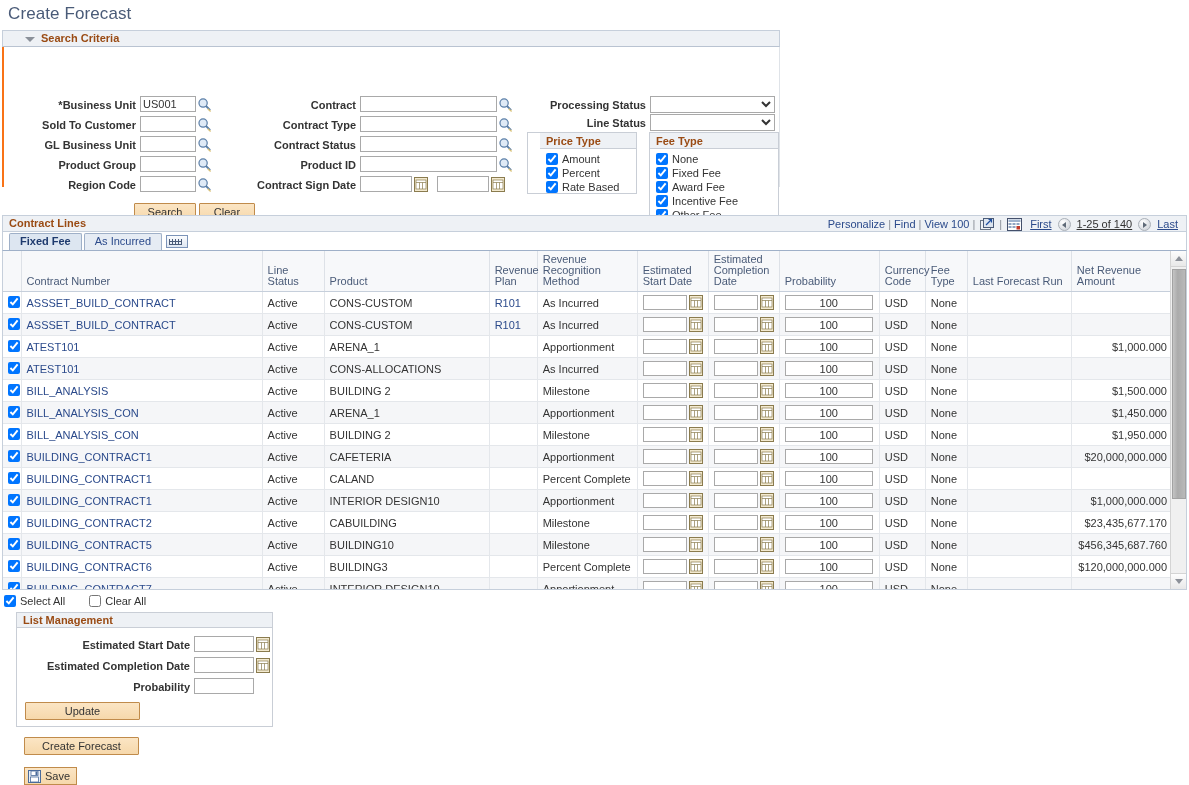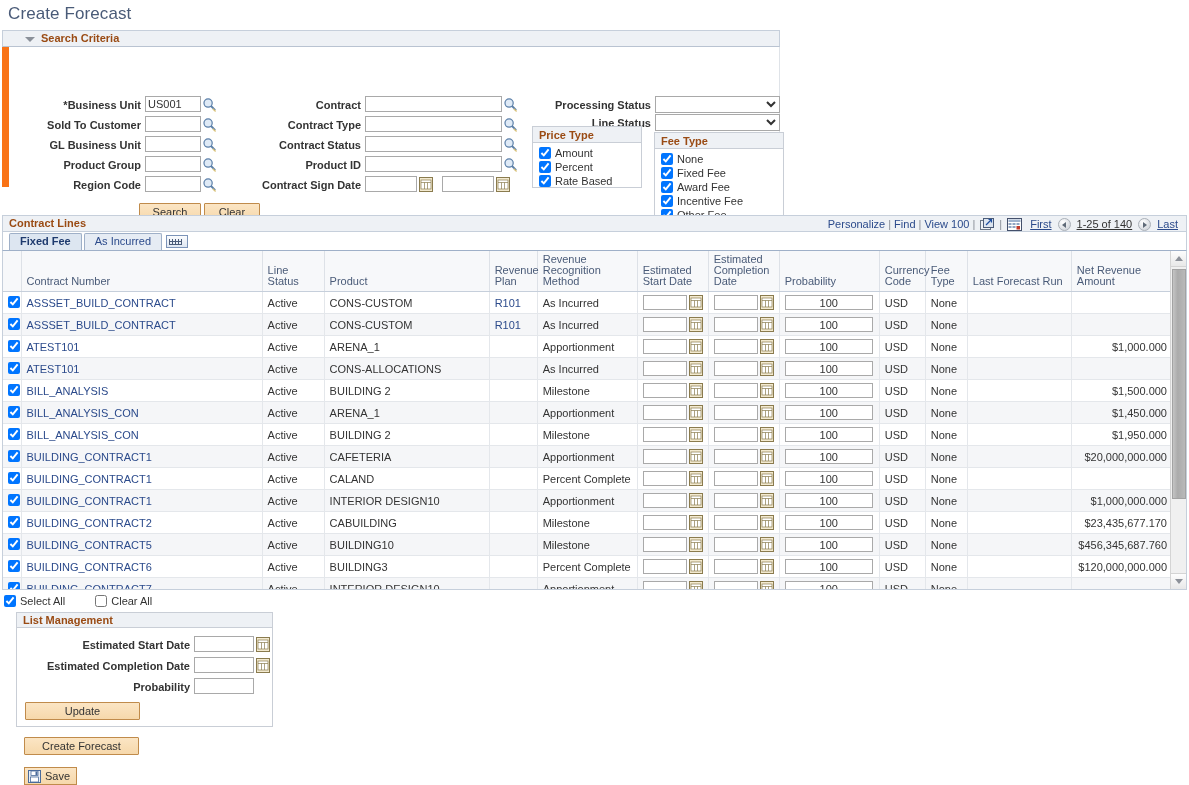--- a/index.html
+++ b/index.html
@@ -46,21 +46,21 @@
     width: 0; height: 0;
     border-left: 5px solid transparent;
     border-right: 5px solid transparent;
     border-top: 5px solid #8a9099;
     margin-right: 6px;
     position: relative;
     top: 1px;
   }
 
   .search-body {
-    border-left: 7px solid #f97316;
+    border-left: 2px solid #f97316;
     border-right: 1px solid #dfe3e8;
     position: relative;
     height: 140px;
     background: #fff;
   }
 
   
   .fld-label {
     position: absolute;
     font-size: 11px;
@@ -329,21 +329,21 @@
     height: 230px;
     background: linear-gradient(90deg,#c4c4c4,#ababab 40%,#b9b9b9);
     border: 1px solid #a2a2a2;
     cursor: pointer;
   }
 
   
   .selbar {
     display: flex;
     align-items: flex-start;
-    gap: 24px;
+    gap: 18px;
     padding: 5px 0 5px 4px;
     font-size: 11px;
     color: #333;
   }
   .selbar .item { display: flex; align-items: center; gap: 4px; cursor: pointer; }
   .selbar input { width: 12px; height: 12px; margin: 0; }
 
   
   .lm-wrap {
     width: 257px;
@@ -482,21 +482,21 @@
           <line x1="5.5" y1="5.5" x2="5.5" y2="12" stroke="#8a7b4e" stroke-width="0.7"></line>
           <line x1="8.5" y1="5.5" x2="8.5" y2="12" stroke="#8a7b4e" stroke-width="0.7"></line>
         </svg>
 
       <span class="fld-label" style="left:490px;top:52px;width:152px;">Processing Status</span>
       <select class="dd" style="left:646px;top:49px;width:125px;"><option></option></select>
 
       <span class="fld-label" style="left:490px;top:70px;width:152px;">Line Status</span>
       <select class="dd" style="left:646px;top:67px;width:125px;"><option></option></select>
 
-      <div class="typebox" style="left:523px;top:79px;width:110px;height:62px;">
+      <div class="typebox" style="left:523px;top:85px;width:110px;height:62px;padding-left:12px;">
         <div class="typebox-hd">Price Type</div>
         <div class="typebox-body">
           <label class="cbrow">
               <input type="checkbox" checked="" style="">
               <span>Amount</span>
             </label>
           <label class="cbrow">
               <input type="checkbox" checked="" style="">
               <span>Percent</span>
             </label>

